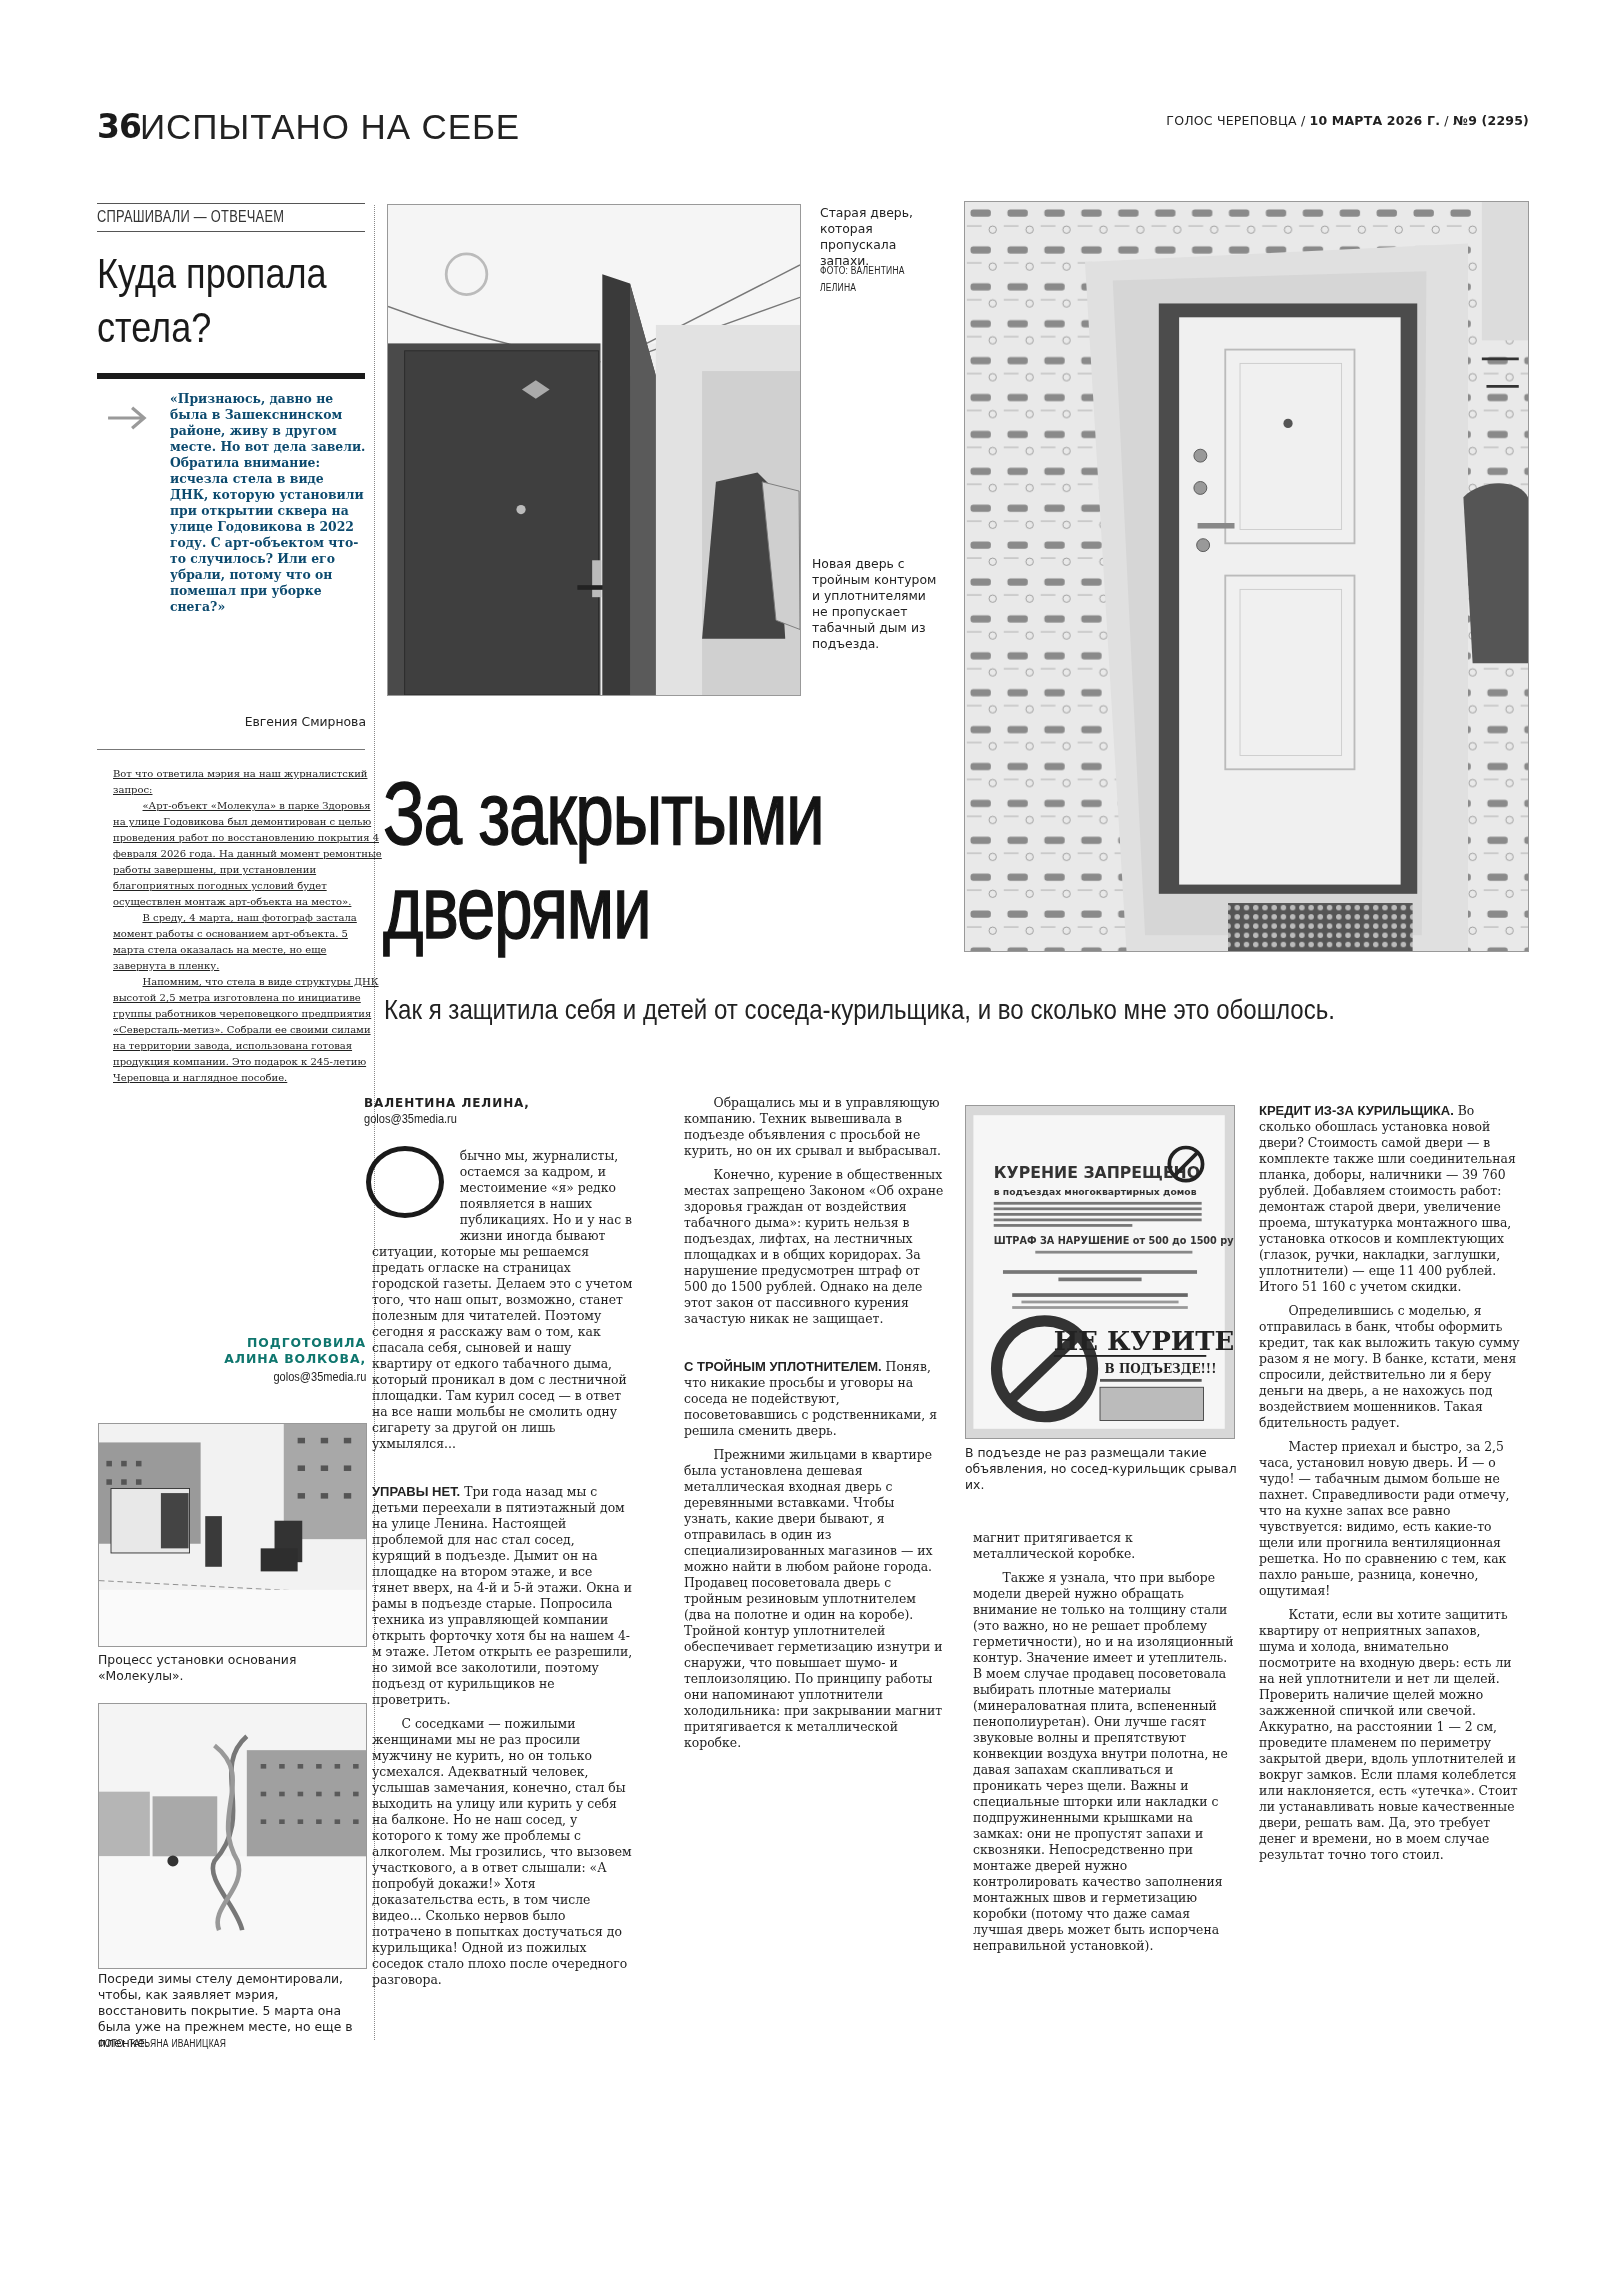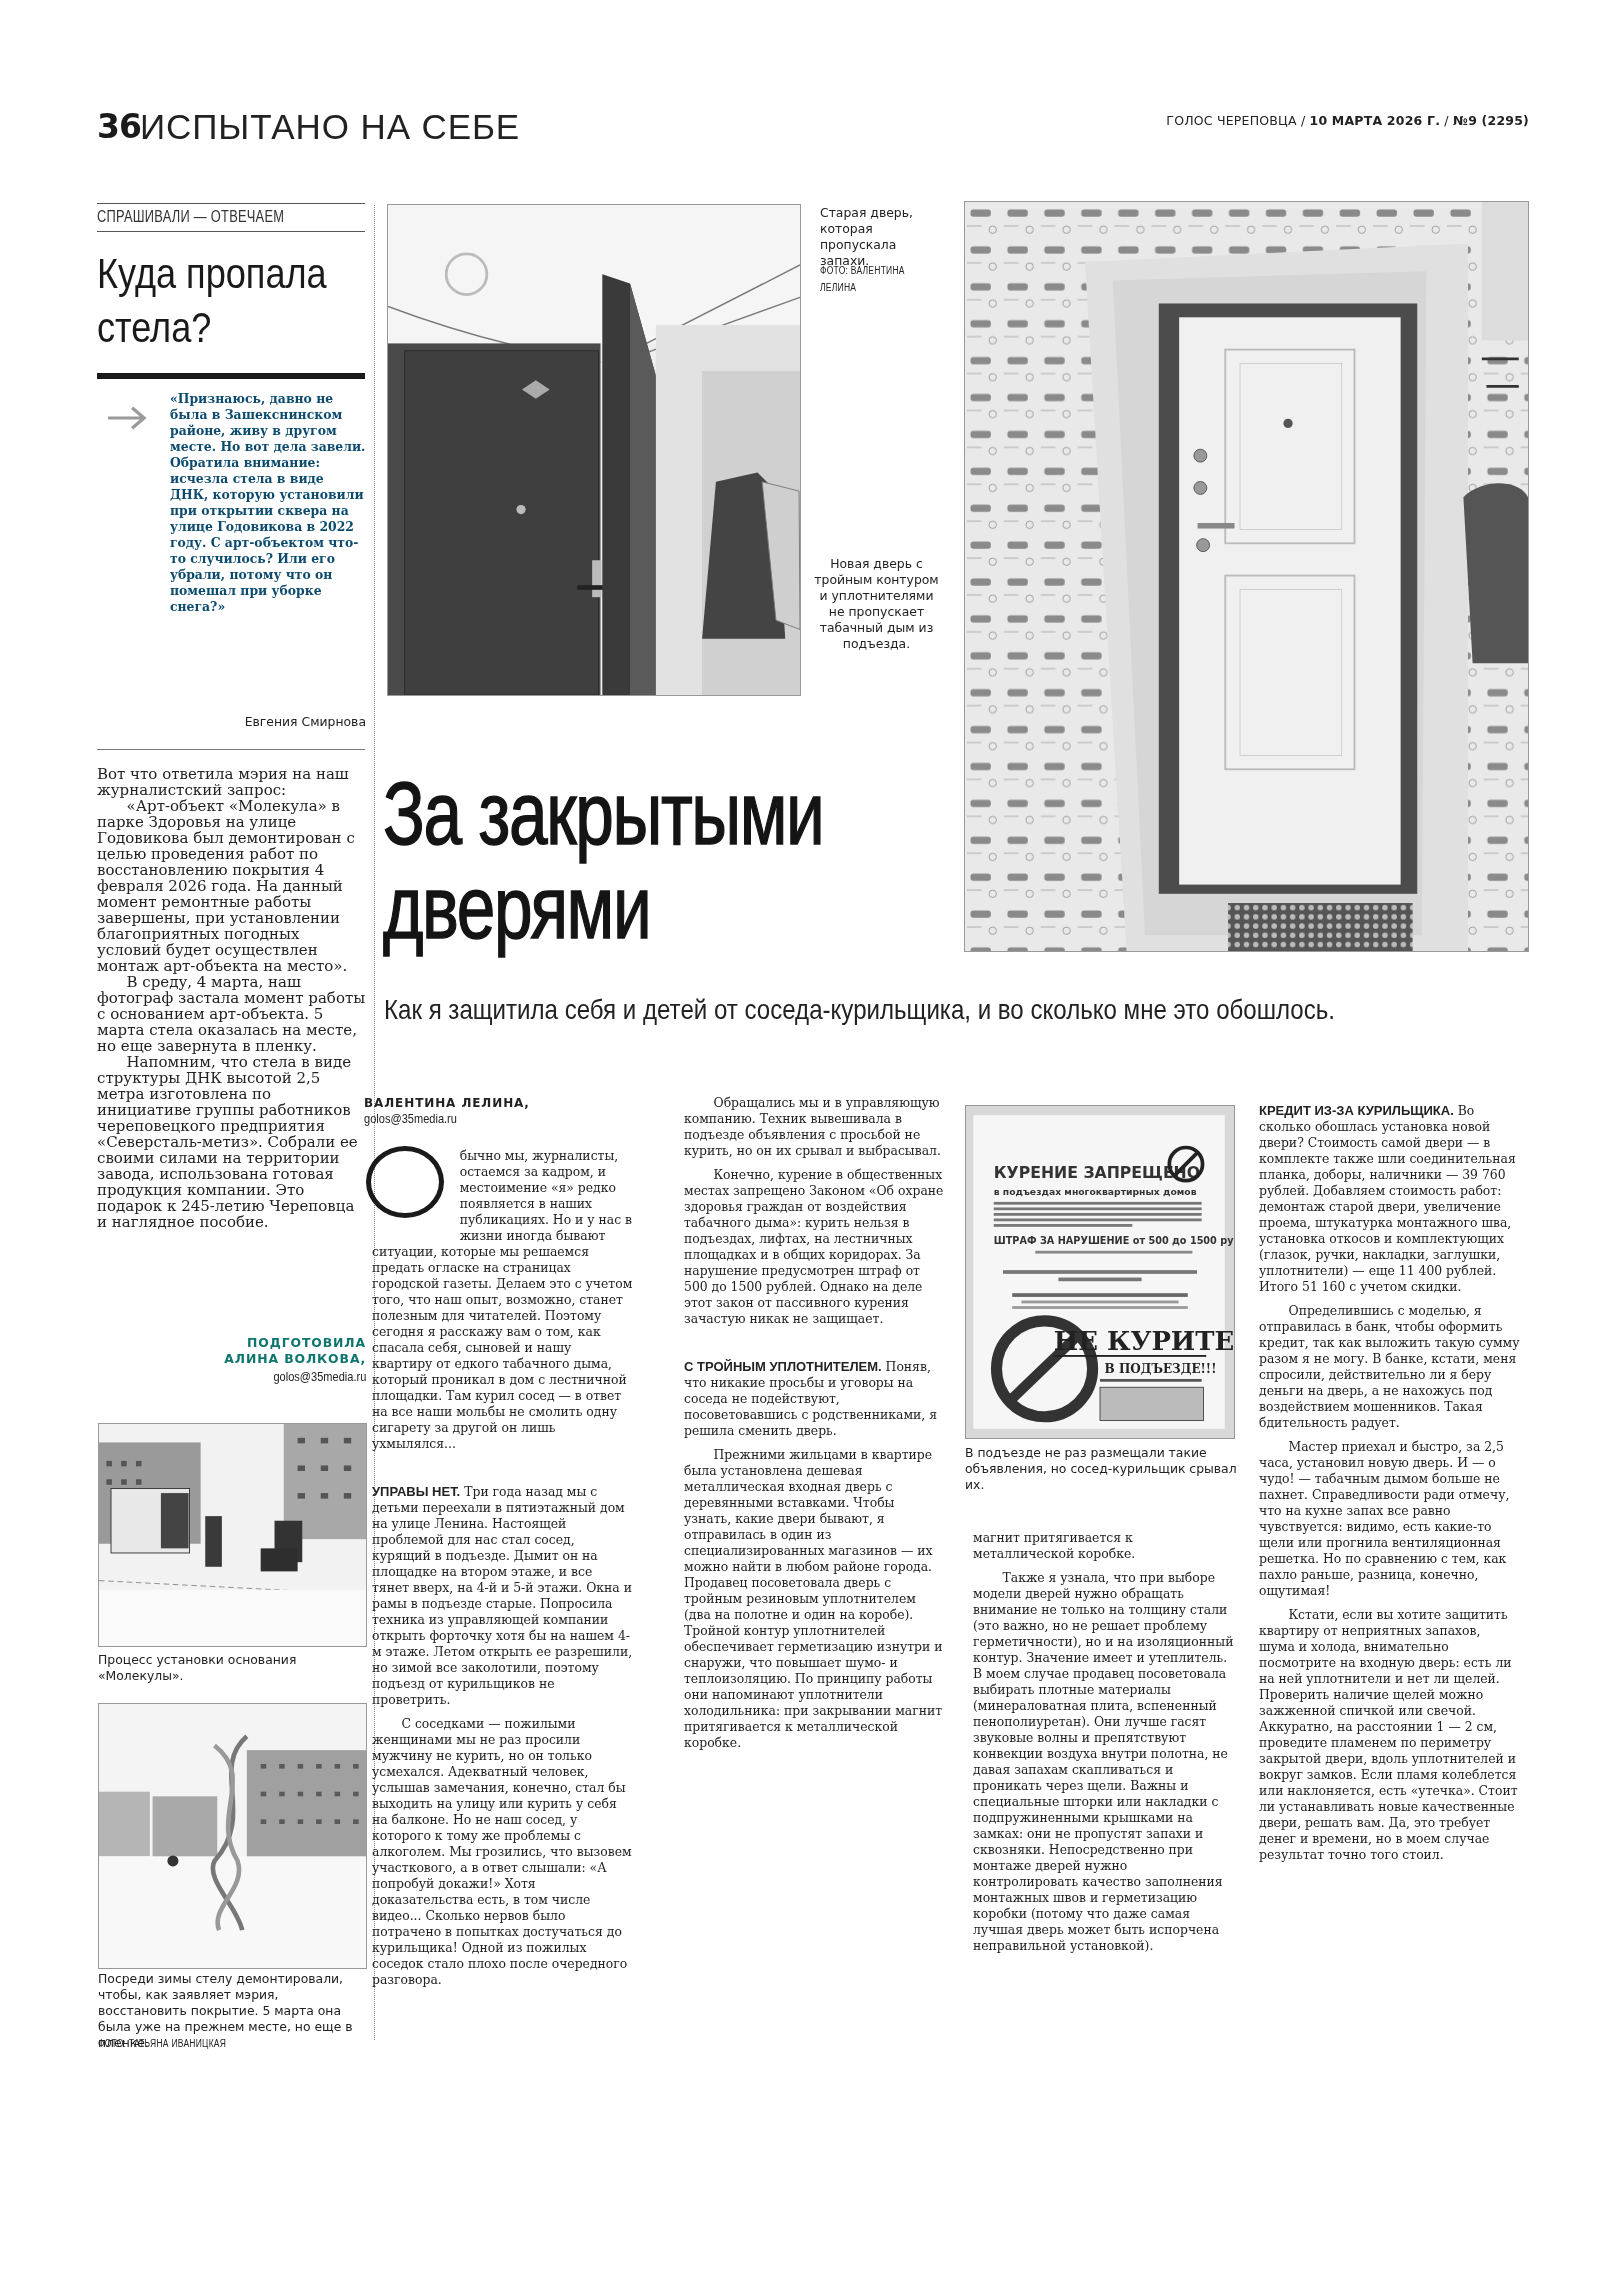--- a/index.html
+++ b/index.html
@@ -16,21 +16,21 @@
   .qa-rule-top { left:97px; top:203px; width:268px; height:0.9px; background:#555; }
   .qa-label { left:97px; top:208px; font-family:"Liberation Sans", sans-serif; font-size:15.7px; color:#333; letter-spacing:0.3px; transform:scaleX(0.82); transform-origin:left; }
   .qa-rule-mid { left:97px; top:231px; width:268px; height:0.9px; background:#555; }
   .qa-title { left:97px; top:247px; width:277px; font-family:"Liberation Sans", sans-serif; font-size:42px; line-height:54px; color:#1a1a1a; transform:scaleX(0.86); transform-origin:left; }
   .qa-thick { left:97px; top:373px; width:268px; height:5.5px; background:#1a1a1a; }
   .arrow-icon { left:106px; top:406px; width:42px; height:24px; }
   .reader-q { left:170px; top:391px; width:196px; font-family:"DejaVu Serif", serif; font-weight:bold; font-size:12.4px; line-height:16px; color:#0c4a6e; }
   .reader-name { right:1253px; top:714px; font-family:"DejaVu Sans", sans-serif; font-size:12.4px; color:#222; }
   .qa-rule-bottom { left:97px; top:749px; width:268px; height:1.4px; background:#777; }
 
-  .answer { left:97px; top:766px; width:269px; font-family:"DejaVu Serif", serif; font-size:15px; line-height:16px; color:#222; }
+  .answer { left:113px; top:766px; width:269px; font-family:"DejaVu Serif", serif; font-size:10px; line-height:16px; color:#222;text-decoration:underline; }
   .answer p { margin:0; text-align:left; }
   .answer p.ind { text-indent:29.5px; }
   .prep-label { right:1253px; top:1335px; text-align:right; font-family:"DejaVu Sans", sans-serif; font-weight:bold; font-size:12.4px; line-height:16px; letter-spacing:0.9px; color:#0f766e; }
   .prep-email { right:1253px; top:1369px; font-family:"Liberation Sans", sans-serif; font-size:13px; color:#222; transform:scaleX(0.85); transform-origin:right; }
 
   .photo { background:#d9d9d9; border:0.9px solid #999; overflow:hidden; }
   .photo svg { width:100%; height:100%; display:block; }
 
   .ph-install { left:98px; top:1423px; width:267px; height:222px; }
   .cap { font-family:"DejaVu Sans", sans-serif; font-size:12.4px; line-height:16px; color:#222; }
@@ -38,21 +38,21 @@
   .ph-stela { left:98px; top:1703px; width:267px; height:264px; }
   .cap-stela { left:98px; top:1971px; width:272px; }
   .credit-stela { left:98px; top:2038px; font-family:"Liberation Sans", sans-serif; font-size:10px; color:#222; transform:scaleX(0.85); transform-origin:left; letter-spacing:0.3px; }
 
   .dotted-rule { left:374px; top:205px; width:0; height:1835px; border-left:0.9px dotted #888; }
 
   
   .ph-old { left:387px; top:204px; width:412px; height:490px; }
   .cap-old { left:820px; top:205px; width:129px; }
   .credit-old { left:820px; top:263px; width:111px; font-family:"Liberation Sans", sans-serif; font-size:10px; line-height:16.6px; color:#222; transform:scaleX(0.85); transform-origin:left; letter-spacing:0.3px; }
-  .cap-new { left:812px; top:556px; width:129px; text-align:center; }
+  .cap-new { left:812px; top:556px; width:129px; text-align:left; }
   .ph-new { left:964px; top:201px; width:563px; height:749px; }
 
   
   .headline { left:383px; top:766px; width:572px; font-family:"Liberation Sans", sans-serif; font-size:89px; line-height:94px; font-weight:normal; color:#141414; letter-spacing:-1.8px; transform:scaleX(0.78); transform-origin:left; -webkit-text-stroke:1.4px #141414; }
   .lead { left:384px; top:991px; width:1144px; font-family:"Liberation Sans", sans-serif; font-size:28px; line-height:37px; color:#222; transform:scaleX(0.86); transform-origin:left; }
 
   
   .col { position:absolute; top:1095px; width:277px; font-family:"DejaVu Serif", serif; font-size:12.4px; line-height:16px; color:#222; }
   .col p { margin:8px; }
   .col p.ind { text-indent:29.5px; }

